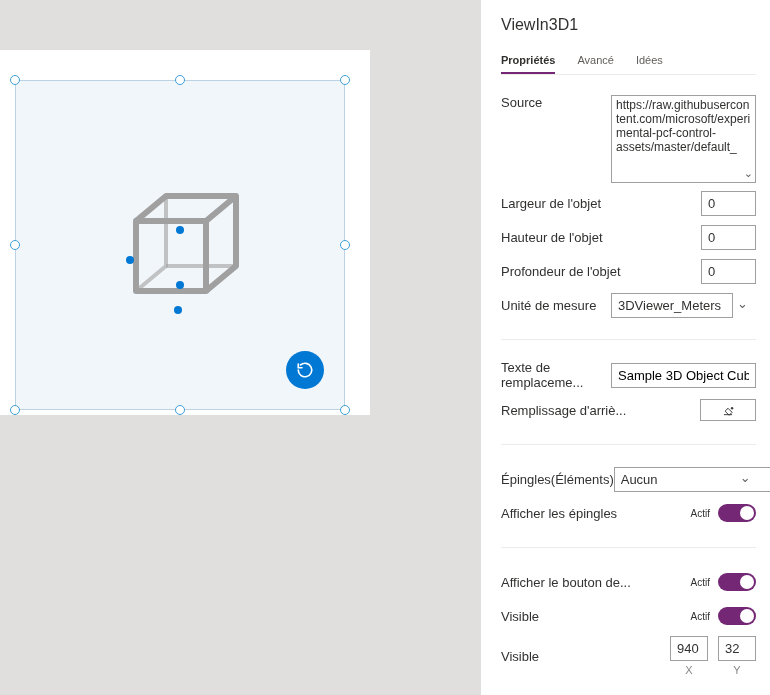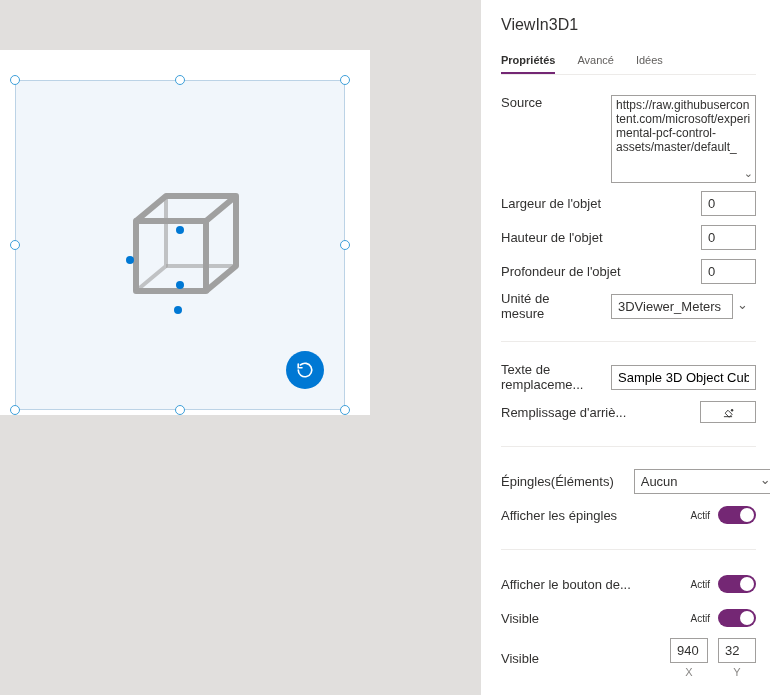--- a/index.html
+++ b/index.html
@@ -18,21 +18,21 @@
   .panel { flex:1; background:#fff; border-left:1px solid #e1dfdd; height:695px; overflow:auto; padding: 10px 14px 20px 20px; }
   .panel-header-row{display:flex;align-items:center;justify-content:space-between;}
   .panel-label{font-size:11px;color:#605e5c;letter-spacing:.3px;}
   .help-icon{display:inline-block;width:14px;height:14px;border:1px solid #8a8886;border-radius:50%;font-size:9px;line-height:13px;text-align:center;color:#605e5c;margin-left:4px;}
   .chev{color:#605e5c;font-size:18px;}
   .obj-name{margin-top:6px;font-size:16px;color:#323130;}
   .tabs{display:flex;gap:22px;margin-top:14px;border-bottom:1px solid #edebe9;}
   .tab{font-size:11px;color:#605e5c;padding:6px 0;cursor:pointer;}
   .tab.active{color:#323130;font-weight:600;border-bottom:2px solid #742774;}
   .section{padding:14px 0;border-bottom:1px solid #edebe9;}
-  .row{display:flex;align-items:center;justify-content:space-between;margin:6px 0;min-height:28px;gap:20px;}
+  .row{display:flex;align-items:center;justify-content:space-between;margin:6px 0;min-height:28px;}
   .row label{font-size:13px;color:#323130;flex:1;}
   .input,.select,.small-in{border:1px solid #a19f9d;background:#fff;font-size:13px;padding:4px 6px;color:#323130;}
   .input{width:55px;}
   .select{width:145px;padding:4px 6px;appearance:none;background-image:none;position:relative;}
   .select-wrap{position:relative;width:145px;}
   .select-wrap::after{content:"⌄";position:absolute;right:8px;top:3px;color:#605e5c;pointer-events:none;}
   .source-box{width:145px;height:88px;border:1px solid #a19f9d;font-size:12px;color:#323130;overflow:auto;padding:2px 4px;position:relative;word-wrap:break-word;}
   .source-dd{position:absolute;right:2px;bottom:2px;font-size:11px;color:#605e5c;}
   .toggle-row .status{font-size:10px;color:#323130;margin-right:8px;}
   .toggle{width:38px;height:18px;border-radius:10px;background:#742774;position:relative;cursor:pointer;}

